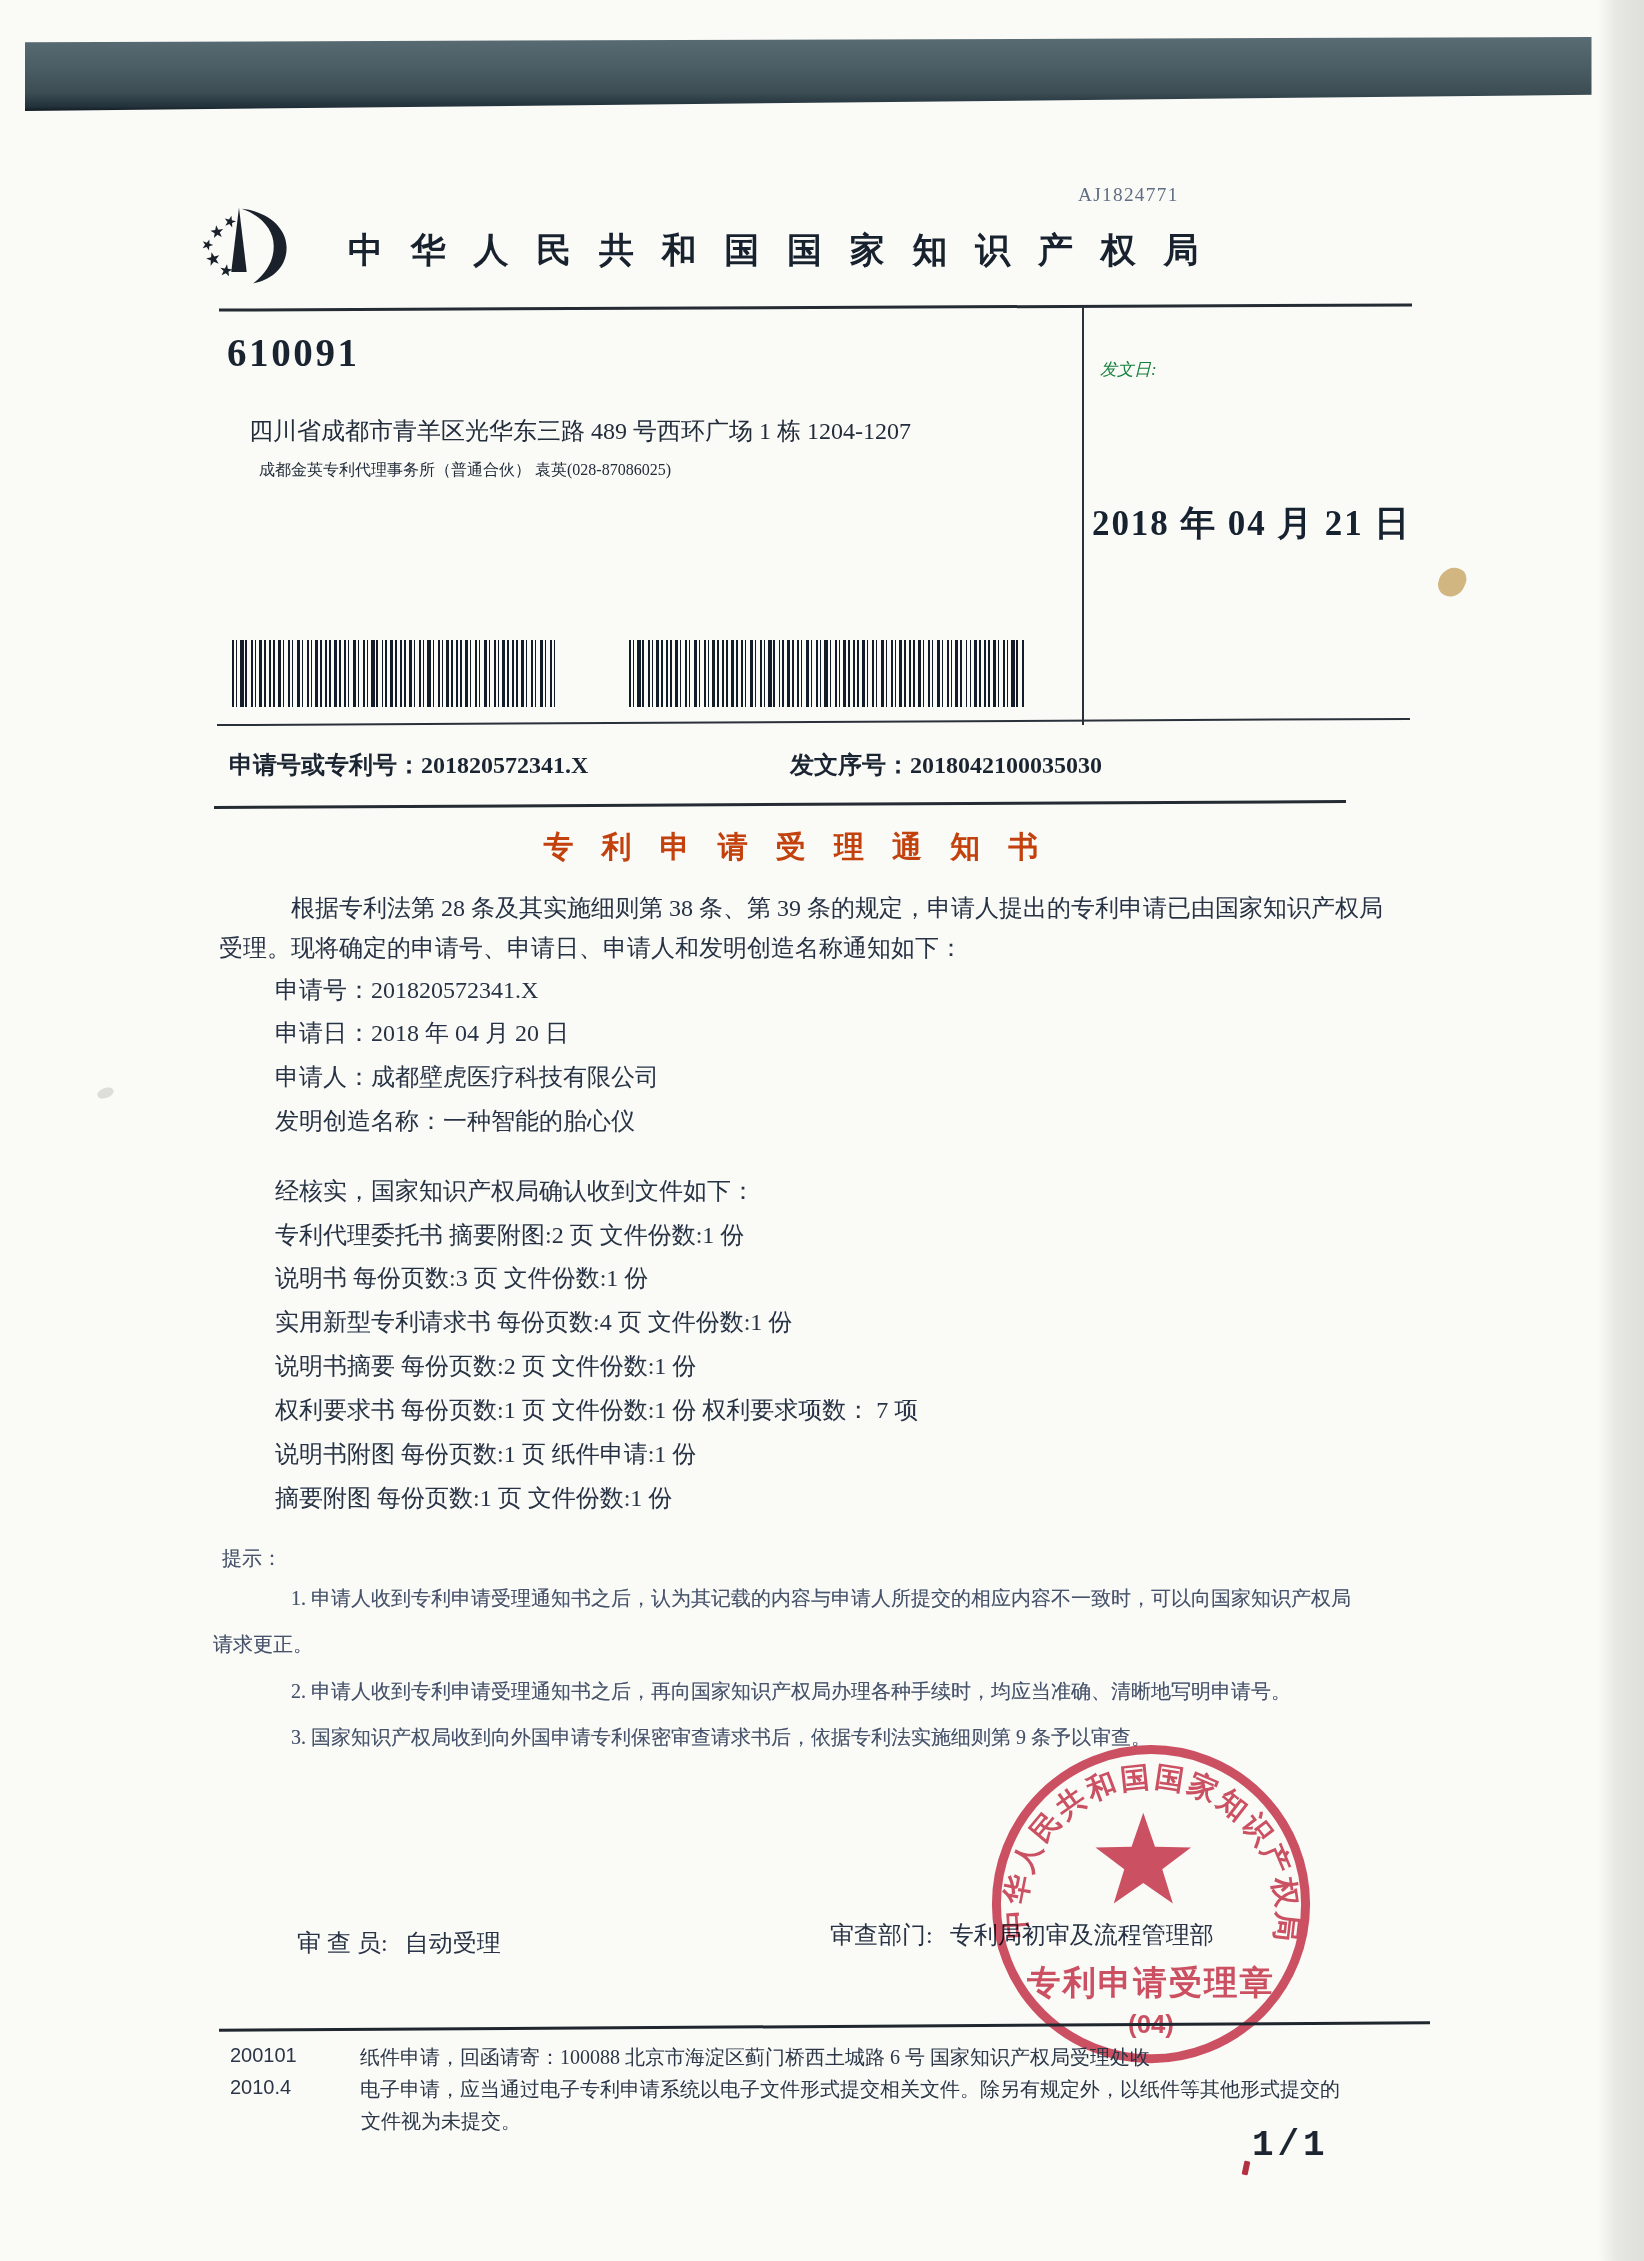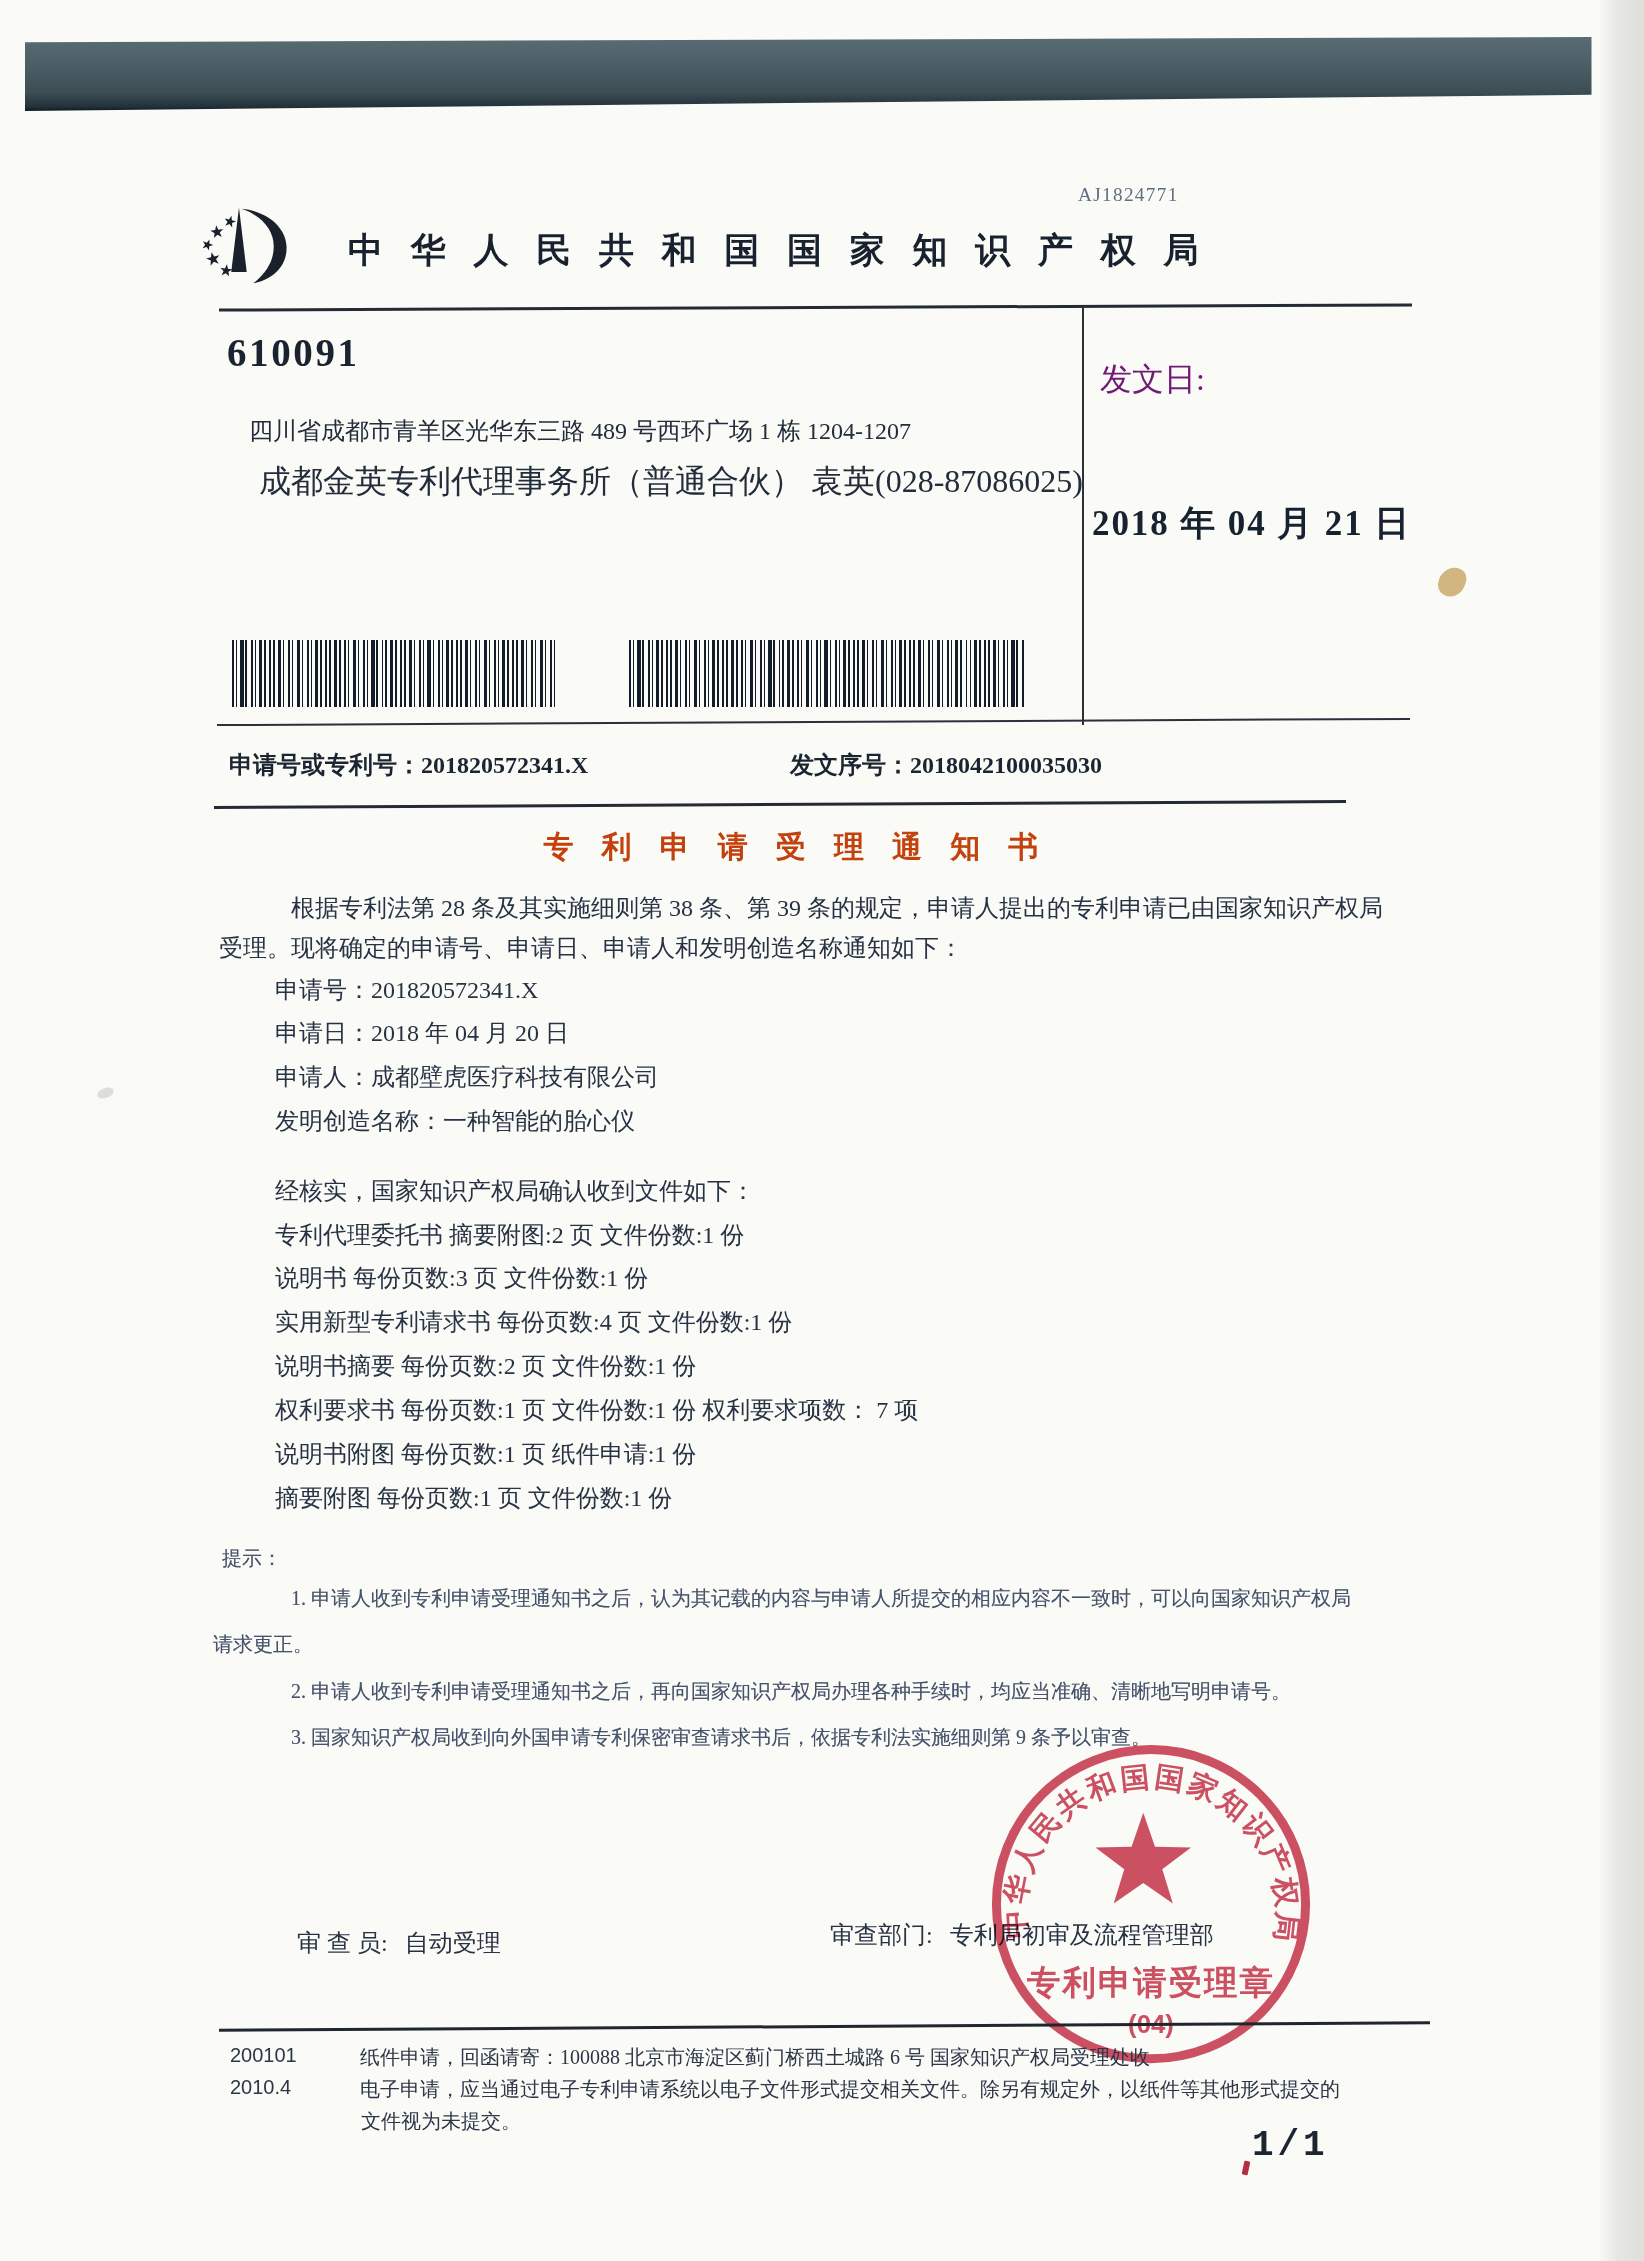--- a/index.html
+++ b/index.html
@@ -25,22 +25,22 @@
   
   .aj-code{left:1078px;top:184px;font-size:19.3px;color:#5f6e82;letter-spacing:1.3px;}
   .logo{left:199px;top:205px;width:116px;height:103px;}
   .org-title{left:348px;top:227px;width:935px;
     font-size:35px;font-weight:bold;letter-spacing:9px;color:#18222e;
     font-family:"Liberation Sans","DejaVu Sans",sans-serif;}
   .rule-header{left:219px;top:306px;width:1193px;height:2.6px;background:#252b33;transform:rotate(-0.25deg);}
   .vline-box{left:1082px;top:307px;width:1.9px;height:418px;background:#2a313a;}
   .postcode{left:227px;top:330px;font-size:39px;font-weight:bold;letter-spacing:2.6px;color:#1a2430;}
   .addr1{left:249px;top:415px;font-size:24px;color:#222c3a;}
-  .addr2{left:259px;top:460px;font-size:32px;color:#222c3a;}
-  .dispatch-label{left:1100px;top:358px;font-size:32px;color:#701a75;}
+  .addr2{left:259px;top:460px;font-size:16px;color:#222c3a;}
+  .dispatch-label{left:1100px;top:358px;font-size:17px;color:#15803d;font-style:italic;}
   .dispatch-date{left:1092px;top:500px;font-size:35px;font-weight:bold;letter-spacing:1.9px;color:#16222f;}
   
   .barcode{top:640px;height:67px;
     background:repeating-linear-gradient(90deg,
       #131d29 0px,#131d29 1.9px,rgba(0,0,0,0) 1.9px,rgba(0,0,0,0) 3.9px,
       #131d29 3.9px,#131d29 5.2px,rgba(0,0,0,0) 5.2px,rgba(0,0,0,0) 8.4px,
       #131d29 8.4px,#131d29 11.6px,rgba(0,0,0,0) 11.6px,rgba(0,0,0,0) 13.5px,
       #131d29 13.5px,#131d29 15px,rgba(0,0,0,0) 15px,rgba(0,0,0,0) 18.7px);}
   .barcode1{left:232px;width:326px;}
   .barcode2{left:629px;width:395px;}

